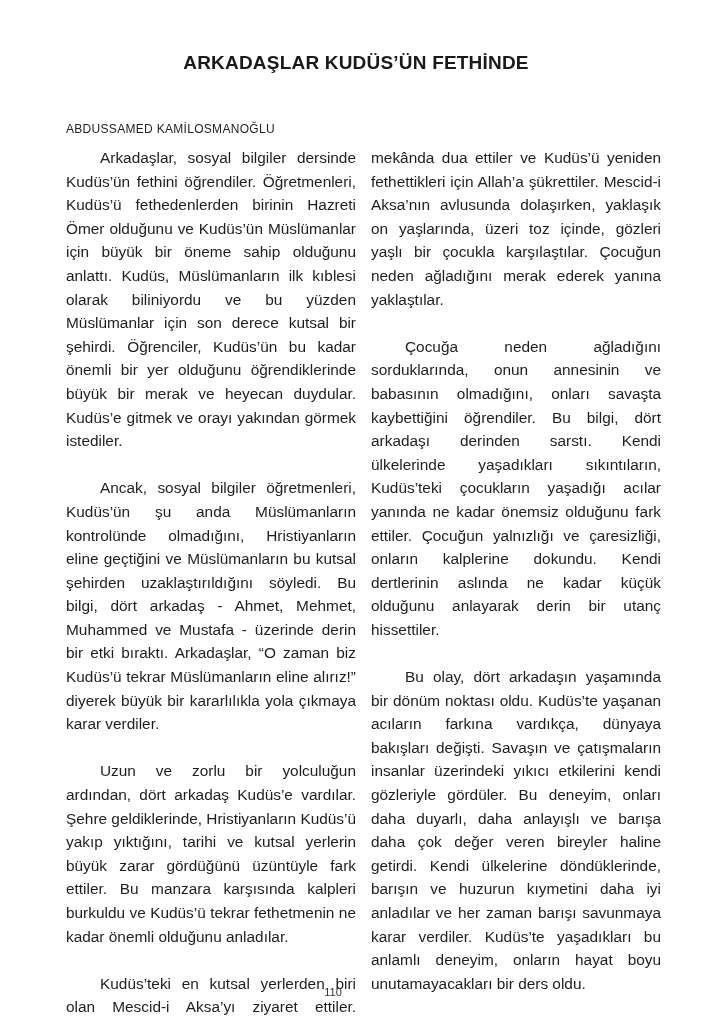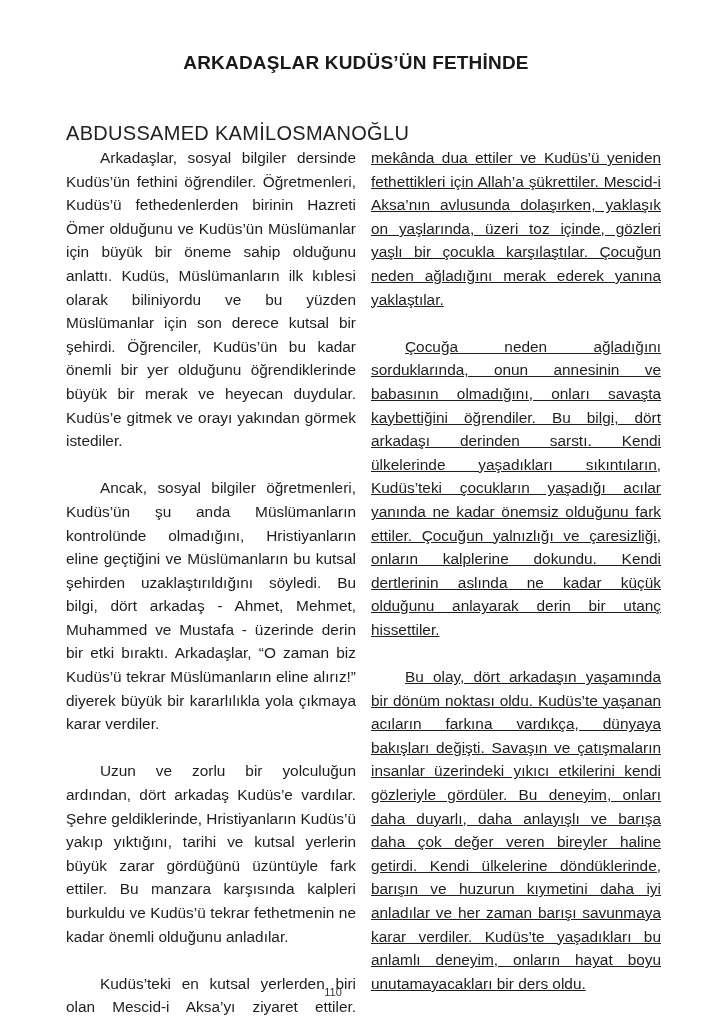--- a/index.html
+++ b/index.html
@@ -8,28 +8,28 @@
     font-family: "Liberation Sans", "DejaVu Sans", sans-serif;
     color: #1e1e1e;
   }
   .title {
     position: absolute; left: 0; top: 52px; width: 712px;
     text-align: center; font-weight: bold; font-size: 19px; letter-spacing: 0.2px;
     color: #1a1a1a;
   }
   .author {
     position: absolute; left: 66px; top: 122px;
-    font-size: 20px; letter-spacing: 0.3px; color: #222;
+    font-size: 12px; letter-spacing: 0.3px; color: #222;
   }
   .col {
     position: absolute; width: 290px; font-size: 15.4px; line-height: 23.6px;
     text-align: justify; hyphens: manual;
   }
   .col-left { left: 66px; top: 146px; }
-  .col-right { left: 371px; top: 146px; text-decoration: underline; }
+  .col-right { left: 371px; top: 146px; }
   .col p { margin: 0 0 23.6px 0; text-indent: 34px; }
   .col p.cont { text-indent: 0; }
   .col p:last-child { margin-bottom: 0; }
   .page-number {
     position: absolute; left: 0; width: 666px; top: 986px;
     text-align: center; font-size: 11px; color: #333;
   }
 </style>
 </head>
 <body>

